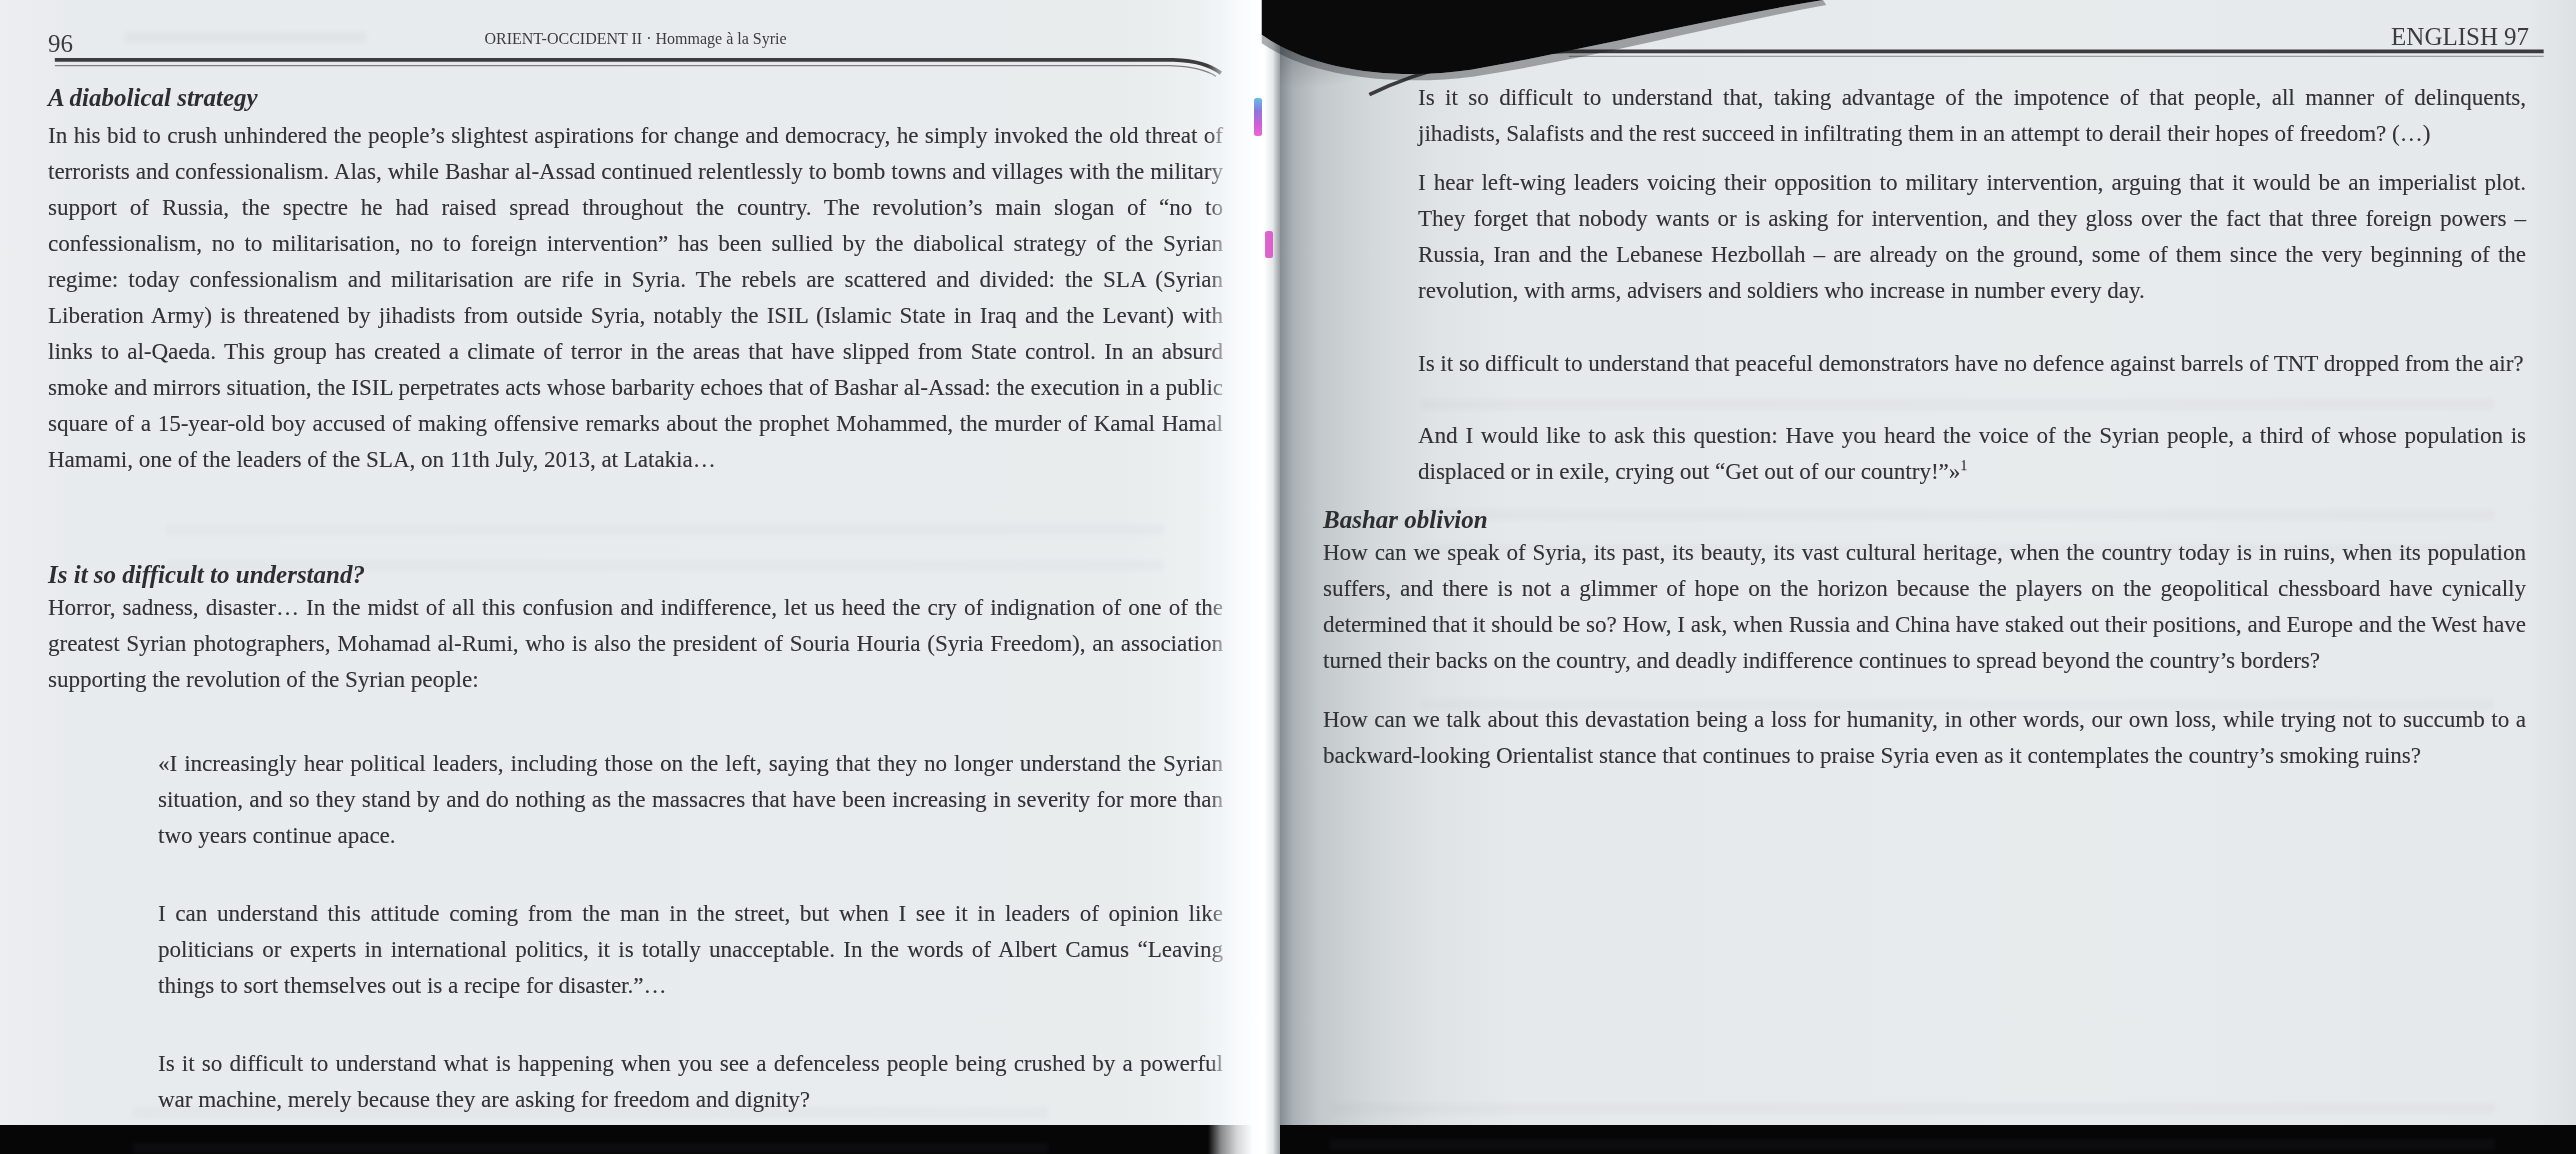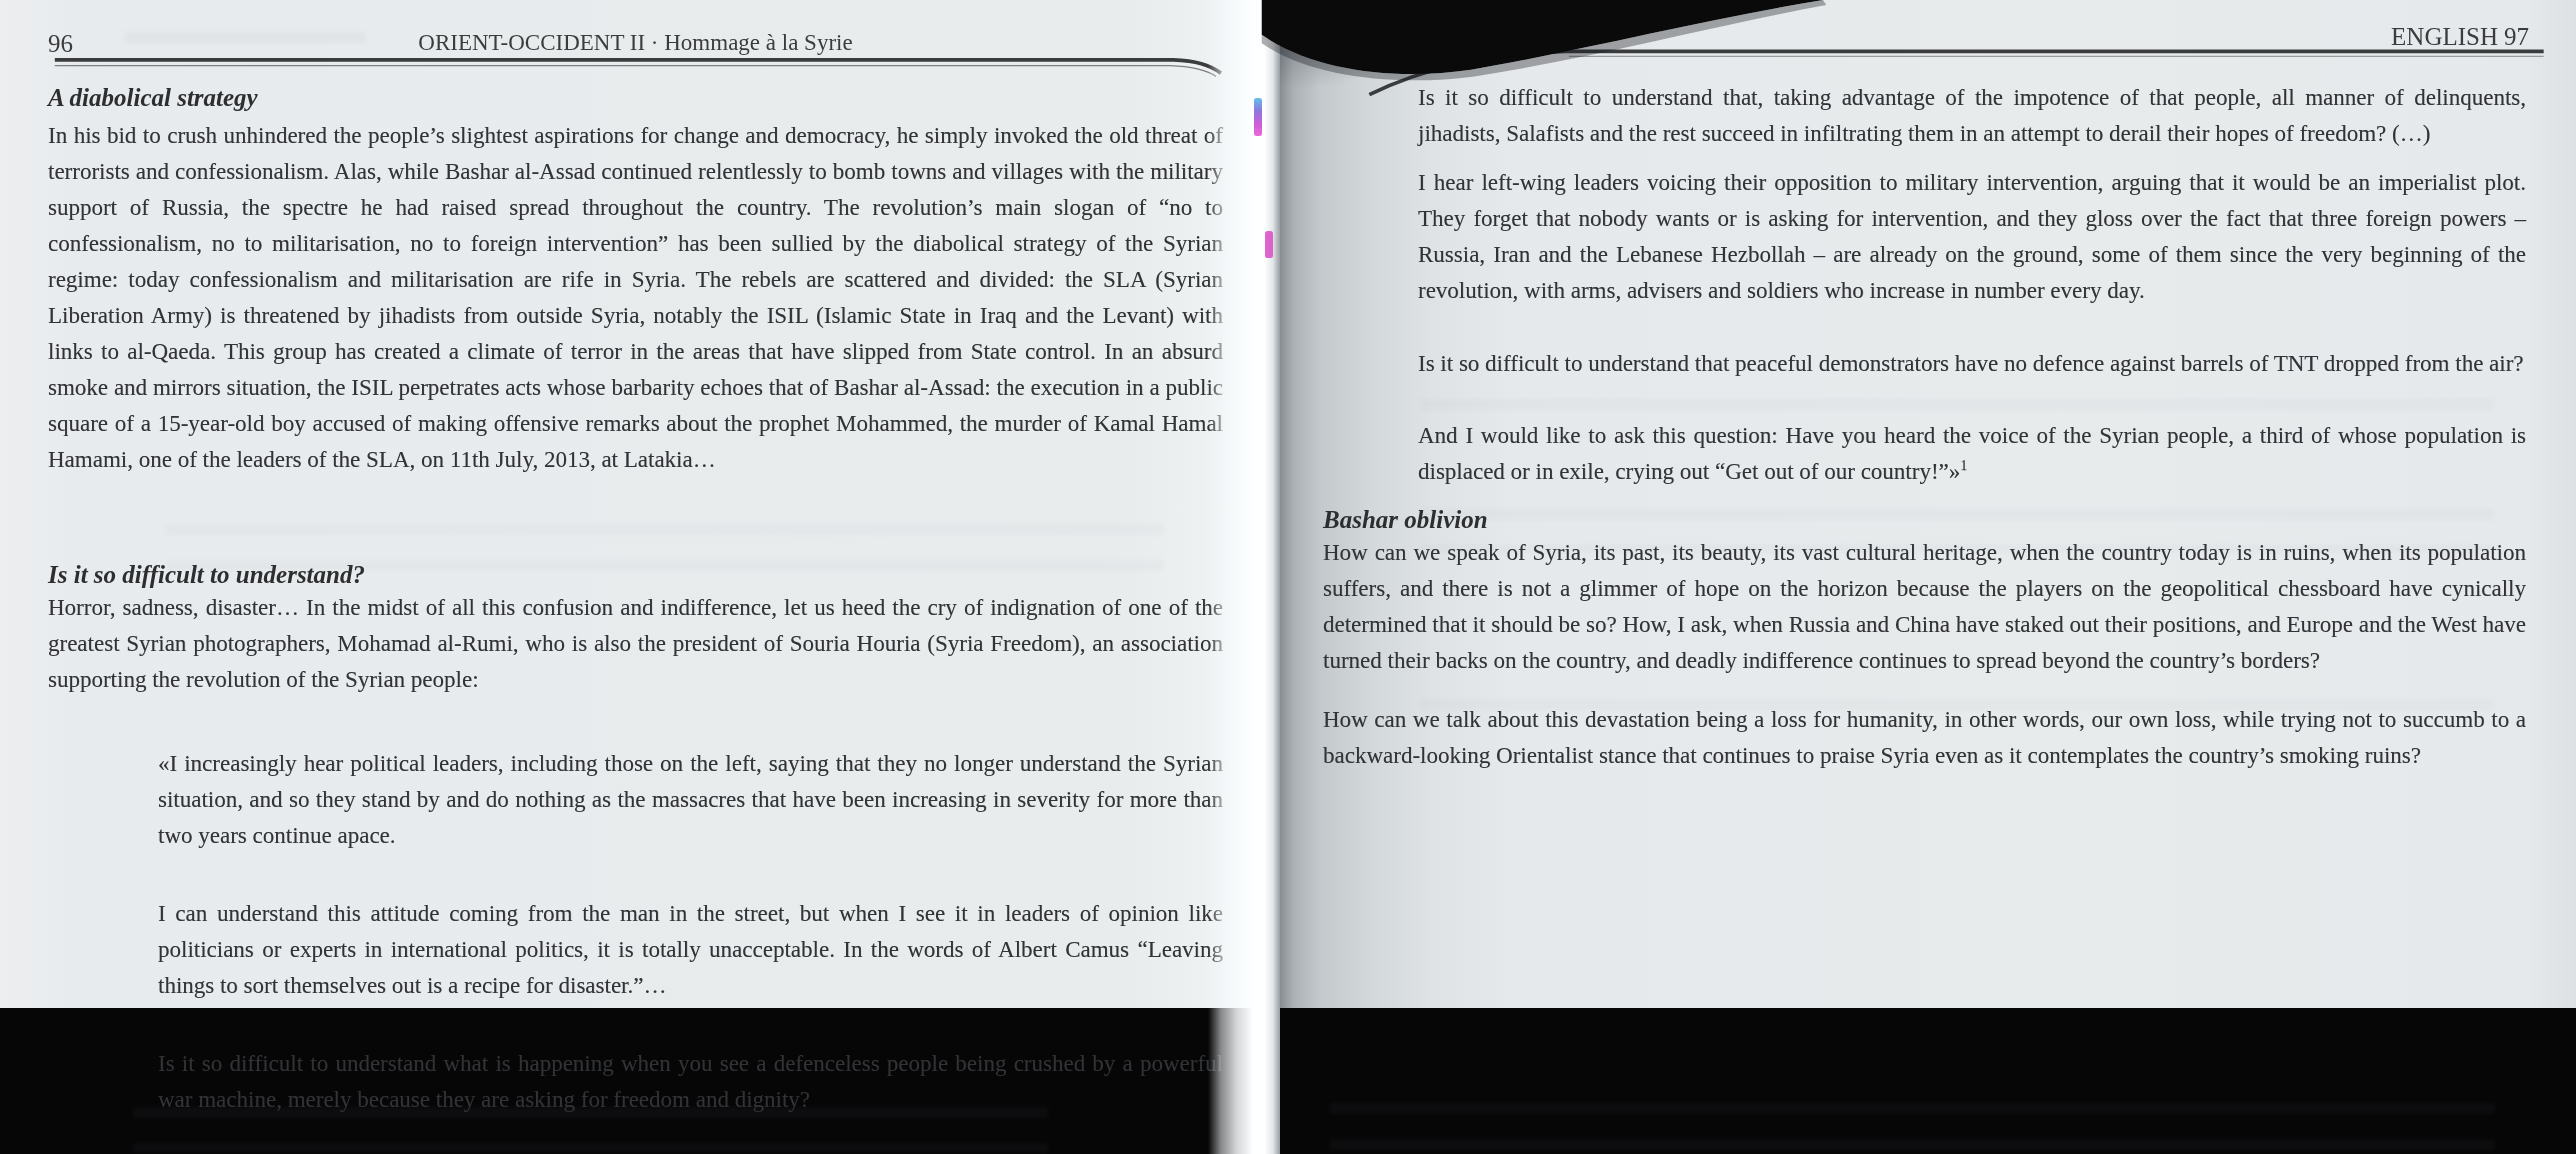--- a/index.html
+++ b/index.html
@@ -1,39 +1,39 @@
 <!DOCTYPE html>
 <html style="font-size:13.3px"><head>
 <meta charset="utf-8">
 <style>
   html,body{margin:0;padding:0;background:#060607;}
   .stage{position:relative;width:2576px;height:1155px;overflow:hidden;background:#060607;
          font-family:"Liberation Serif","DejaVu Serif",serif;color:#313235;}
 
   
-  .page{position:absolute;top:0;height:1008px;}
+  .page{position:absolute;top:0;height:1125px;}
   .page-left{left:0;width:1280px;
     background:linear-gradient(90deg,#eceef0 0%,#e8ebed 6%,#e9eced 88%,#eef1f2 94%,#f6f9fa 97%,#e9eced 100%);}
   .page-right{left:1280px;width:1296px;
     background:linear-gradient(90deg,#878e93 0%,#aab0b4 1%,#c3c8cc 3%,#d3d8da 7%,#dfe3e5 12%,#e6e9eb 18%,#e8ebec 60%,#e6e9eb 96%,#dde1e3 100%);}
 
   
   .edge-highlight{position:absolute;top:0;right:0;width:72px;height:1155px;z-index:2;
     background:linear-gradient(90deg,rgba(236,239,241,0) 0%,rgba(242,245,247,.55) 18%,rgba(248,251,252,.85) 40%,
                #fcfeff 62%,#ffffff 78%,#e3e7e9 90%,#b4babe 96%,#9aa0a4 100%);}
 
   
   .spine-wedge{position:absolute;left:1261px;top:0;width:566px;height:88px;z-index:3;}
   .gutter-top-shadow{position:absolute;left:1280px;top:0;width:200px;height:158px;z-index:1;
     background:radial-gradient(ellipse 90% 80% at 12% 0%,rgba(35,40,46,.48),rgba(35,40,46,0) 70%);}
 
   
   .hdr-num{position:absolute;font-size:25px;color:#3b3c3e;z-index:1;}
   .lp-num{left:48px;top:30px;}
-  .lp-title{position:absolute;left:48px;top:30px;width:1175px;text-align:center;font-size:23px;color:#3b3c3e;z-index:1;}
+  .lp-title{position:absolute;left:48px;top:30px;width:1175px;text-align:center;font-size:16px;color:#3b3c3e;z-index:1;}
   .rp-hdr{position:absolute;right:47px;top:23px;display:flex;gap:6px;font-size:25px;color:#3b3c3e;z-index:1;}
   .rule-svg{position:absolute;z-index:1;}
 
   
   .flow{position:absolute;z-index:1;font-family:Liberation Serif, serif;}
   .lp-flow{left:48px;top:83px;width:1175px;}
   .rp-flow{left:1323px;top:80px;width:1203px;}
   .sec-heading{font-style:italic;font-weight:bold;font-size:25px;line-height:30px;margin:0;color:#2d2e30;}
   .para{font-size:23px;line-height:36px;margin:0;text-align:justify;color:#323336;
         text-shadow:0.3px 0.3px 0.6px rgba(45,45,50,.35);}

